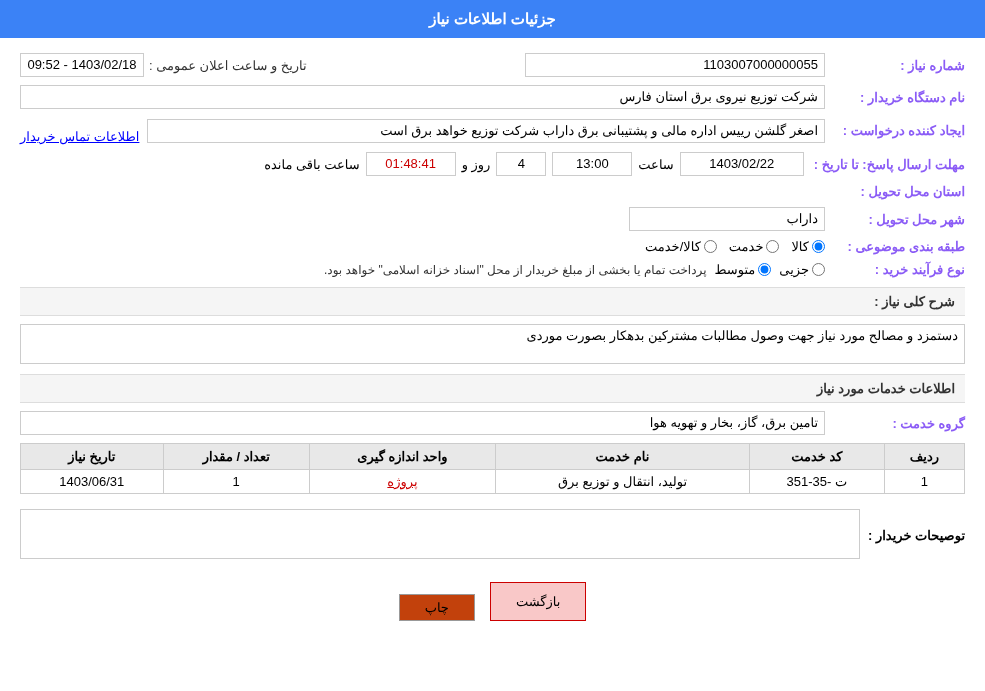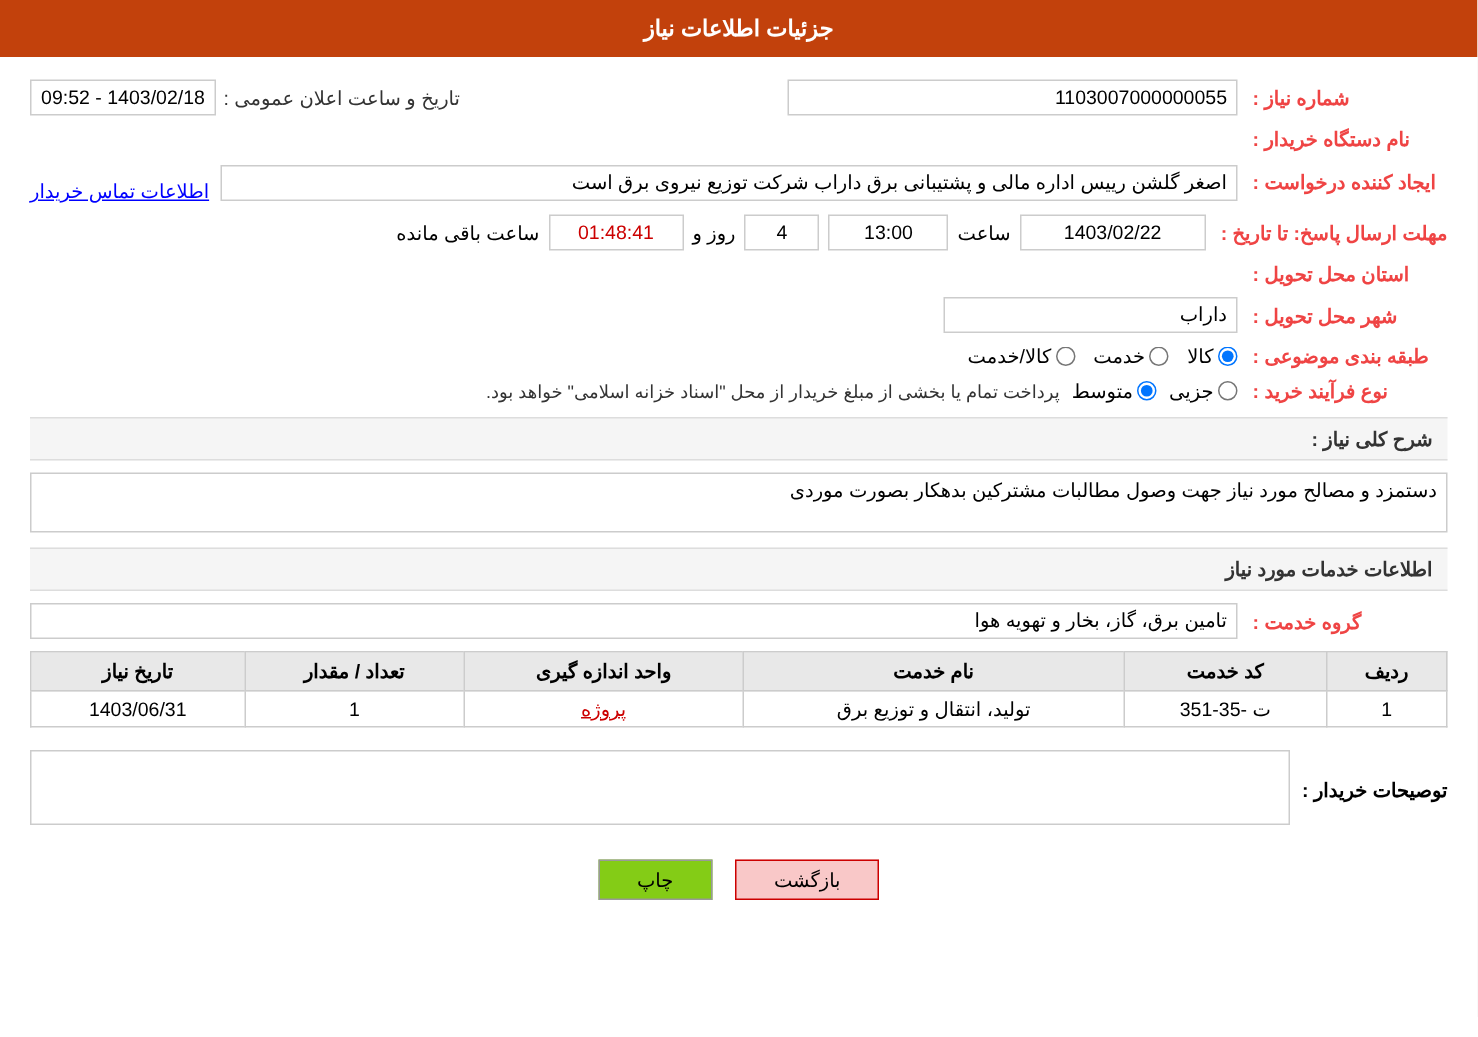--- a/index.html
+++ b/index.html
@@ -9,41 +9,41 @@
       background: #f0f0f0;
       direction: rtl;
     }
     .page-wrapper {
       width: 985px;
       min-height: 691px;
       background: #fff;
       margin: 0 auto;
     }
     .header-bar {
-      background: #c2410c;
+      background: #3b82f6;
       color: #fff;
       text-align: center;
       padding: 10px;
       font-size: 15px;
       font-weight: bold;
     }
     .content-area {
       padding: 15px 20px;
     }
     .form-row {
       display: flex;
       align-items: center;
       margin-bottom: 8px;
       direction: rtl;
     }
     .label-cell {
       min-width: 140px;
-      text-align: left;
-      font-weight: bold;
-      color: #ef4444;
+      text-align: right;
+      font-weight: bold;
+      color: #8b5cf6;
       padding-left: 10px;
       white-space: nowrap;
     }
     .value-cell {
       flex: 1;
       display: flex;
       align-items: center;
     }
     .input-box {
       border: 1px solid #ccc;
@@ -148,21 +148,22 @@
       margin: 20px 0 15px 0;
     }
     .btn {
       padding: 5px 25px;
       border: 1px solid #999;
       cursor: pointer;
       font-size: 13px;
       font-family: Tahoma, Arial, sans-serif;
     }
     .btn-print {
-      background: #84cc16;
+      background: #c2410c;
+      margin-top: 12px;
     }
     .btn-back {
       background: #f9c8c8;
       border-color: #c00;
     }
     .purchase-type-row {
       display: flex;
       align-items: flex-start;
       margin-bottom: 8px;
     }
@@ -208,26 +209,29 @@
         <div class="input-box input-medium">1103007000000055</div>
       </div>
       <div class="date-announce-row">
         <span class="announce-label">تاریخ و ساعت اعلان عمومی :</span>
         <div class="input-box input-date">1403/02/18 - 09:52</div>
       </div>
     </div>
 
     <div class="form-row">
       <div class="label-cell">نام دستگاه خریدار :</div>
+      <div class="value-cell">
+        <div class="input-box input-full">شرکت توزیع نیروی برق استان فارس</div>
+      </div>
     </div>
 
     <div class="form-row">
       <div class="label-cell">ایجاد کننده درخواست :</div>
       <div class="value-cell">
-        <div class="input-box" style="flex:1; text-align:right;">اصغر گلشن رییس اداره مالی و پشتیبانی برق داراب شرکت توزیع نیروی برق است</div>
+        <div class="input-box" style="flex:1; text-align:right;">اصغر گلشن رییس اداره مالی و پشتیبانی برق داراب شرکت توزیع خواهد برق است</div>
         <span class="contact-link" style="margin-right:8px; white-space:nowrap;margin-top:12px;">اطلاعات تماس خریدار</span>
       </div>
     </div>
 
     <div class="form-row">
       <div class="label-cell">مهلت ارسال پاسخ: تا تاریخ :</div>
       <div class="value-cell">
         <div class="inline-row">
           <div class="input-box input-date">1403/02/22</div>
           <span style="white-space:nowrap;">ساعت</span>

